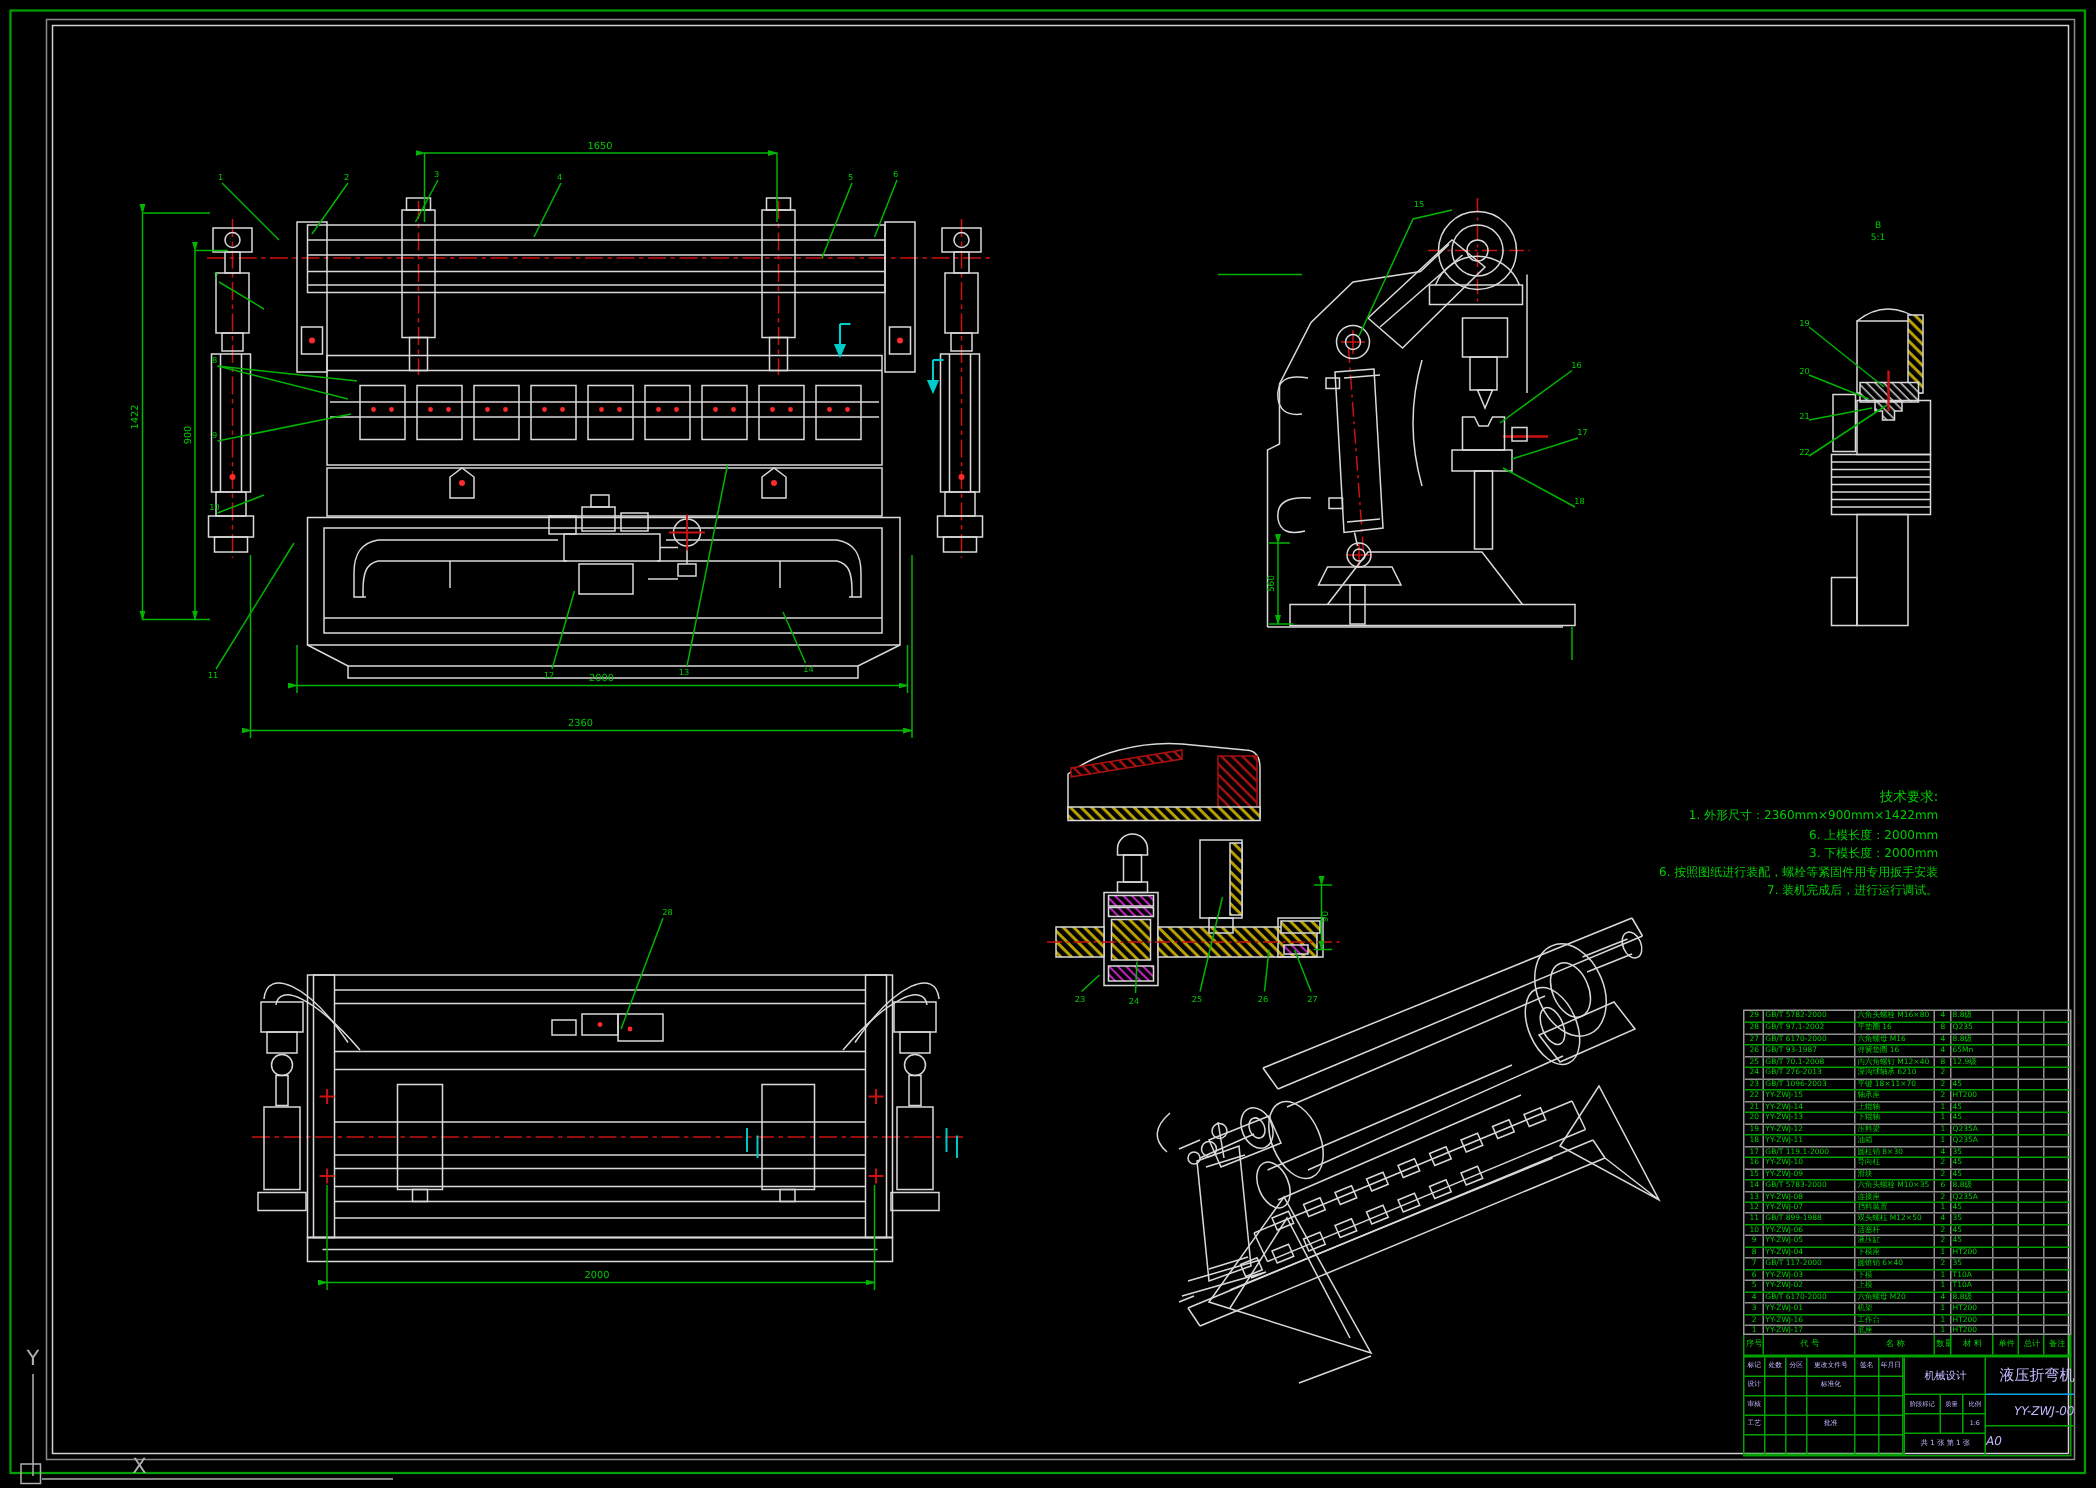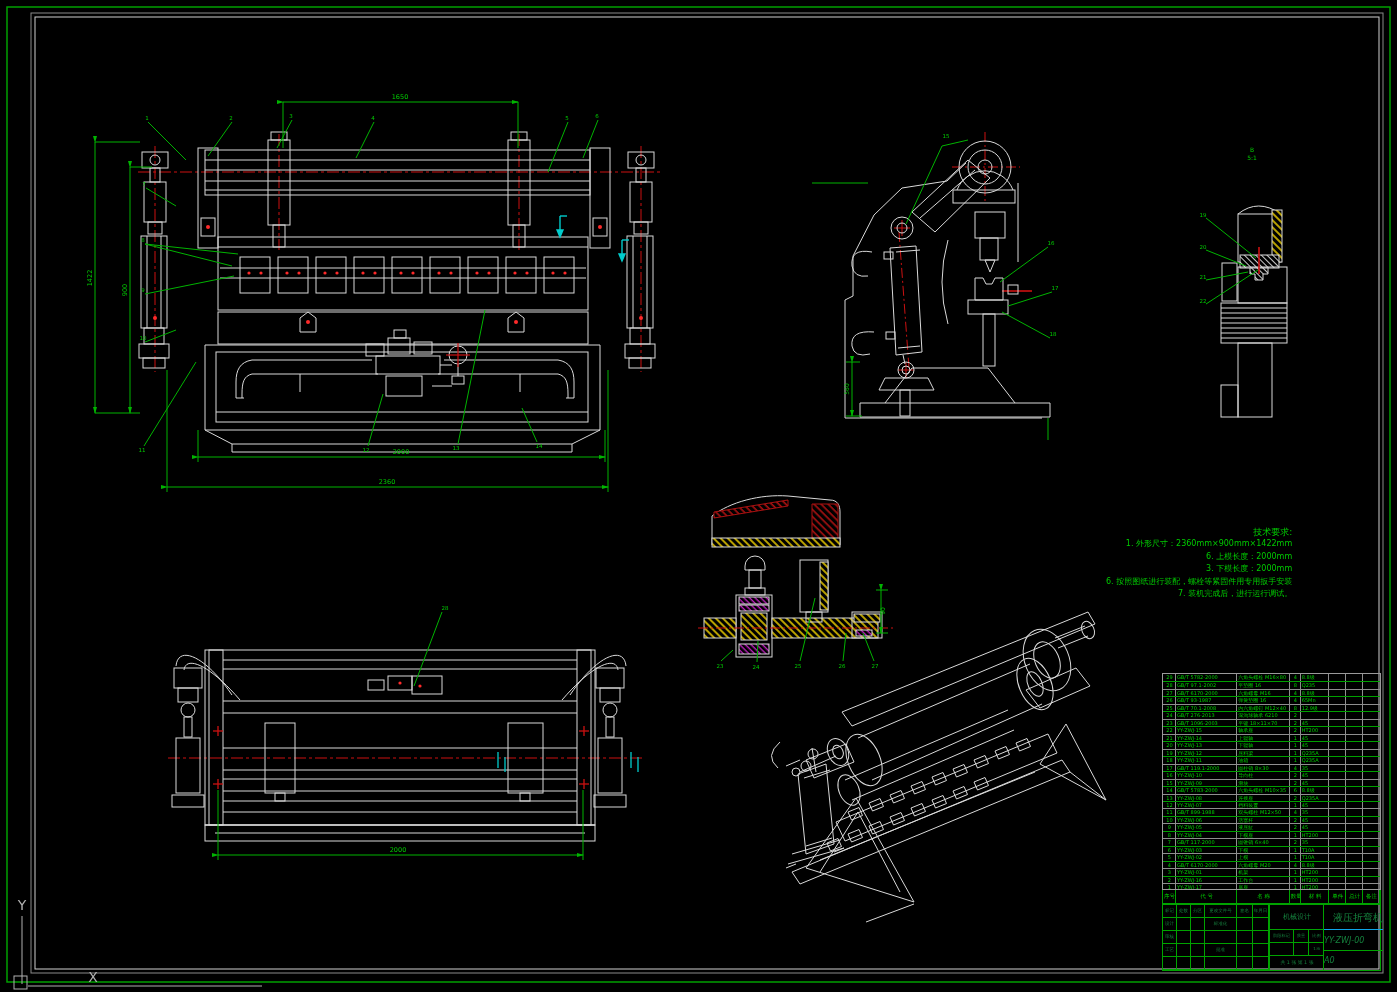--- a/index.html
+++ b/index.html
@@ -30,40 +30,40 @@
   .bc-qty{width:11px;text-align:center;}
   .bc-mat{width:29px;}
   .bc-u{width:17px;}
   .bc-t{width:17px;}
   .bc-rk{width:17px;border-right:none;}
   #bom-head{position:absolute;left:0;top:217px;width:219px;height:14px;display:flex;
             border:1px solid #00a300;border-top:none;box-sizing:border-box;}
   #bom-head .bc{font-size:5.5px;line-height:12px;text-align:center;border-right:1px solid #00a300;color:#00d000;}
   
   #tblock{position:absolute;left:1162px;top:904px;width:219px;height:67px;z-index:4;
-          border:1px solid #00a300;box-sizing:border-box;color:#15803d;}
+          border:1px solid #00a300;box-sizing:border-box;color:#c4b5fd;}
   .tz{position:absolute;box-sizing:border-box;}
   #tz-left{left:0;top:0;width:106px;height:65px;display:grid;
            grid-template-columns:14px 14px 14px 32px 16px 16px;
            grid-auto-rows:13px;}
   .tcell{box-sizing:border-box;border-right:1px solid #00a300;border-bottom:1px solid #00a300;
          font-size:4.5px;line-height:12px;text-align:center;overflow:hidden;white-space:nowrap;}
   #tz-mid{left:106px;top:0;width:54px;height:65px;border-left:1px solid #00a300;}
   #company-cell{position:absolute;left:0;top:0;width:54px;height:25px;border-bottom:1px solid #00a300;
                 font-size:7px;line-height:25px;text-align:center;box-sizing:border-box;}
   .stagerow{position:absolute;left:0;width:54px;display:flex;box-sizing:border-box;}
   .sc{box-sizing:border-box;border-right:1px solid #00a300;border-bottom:1px solid #00a300;
       font-size:4.2px;line-height:12px;text-align:center;overflow:hidden;white-space:nowrap;}
   #sheet-note{position:absolute;left:0;top:51px;width:54px;height:14px;font-size:4.8px;
               line-height:14px;text-align:center;overflow:hidden;white-space:nowrap;}
   #tz-right{left:160px;top:0;width:59px;height:65px;border-left:1px solid #00a300;}
   #tb-title{position:absolute;left:0;top:0;width:59px;height:25px;border-bottom:1px solid #0ea5e9;
             box-sizing:border-box;font-size:10px;line-height:25px;text-align:right;overflow:hidden;}
   #tb-code{position:absolute;left:0;top:25px;width:59px;height:21px;border-bottom:1px solid #00a300;
-           box-sizing:border-box;font-size:8px;line-height:21px;text-align:left;font-style:italic;overflow:hidden;}
+           box-sizing:border-box;font-size:8px;line-height:21px;text-align:right;font-style:italic;overflow:hidden;}
   #tb-size{position:absolute;left:0;top:46px;width:59px;height:19px;font-size:8px;line-height:19px;
            text-align:left;font-style:italic;}
 </style>
 </head>
 <body>
 
 <div id="sheet">
 
 <svg id="cad-canvas" width="1397" height="992" viewBox="0 0 1397 992">
   <defs>

